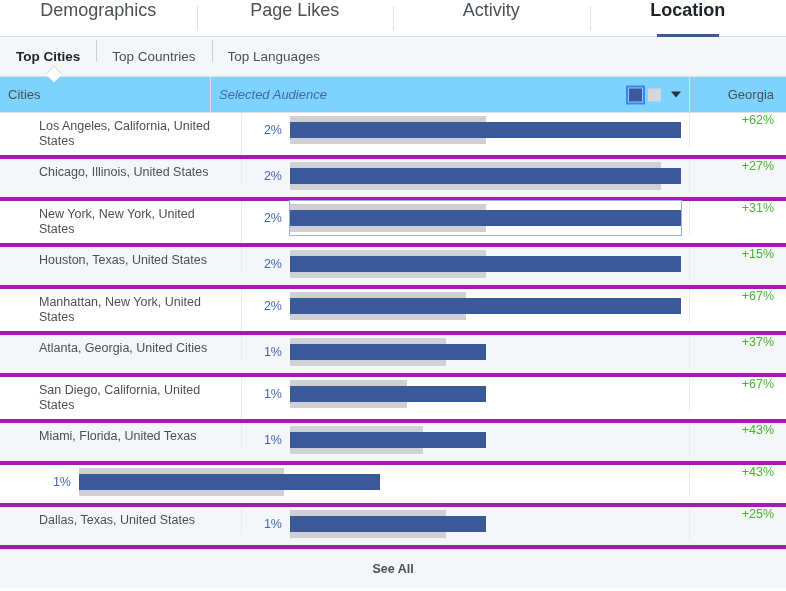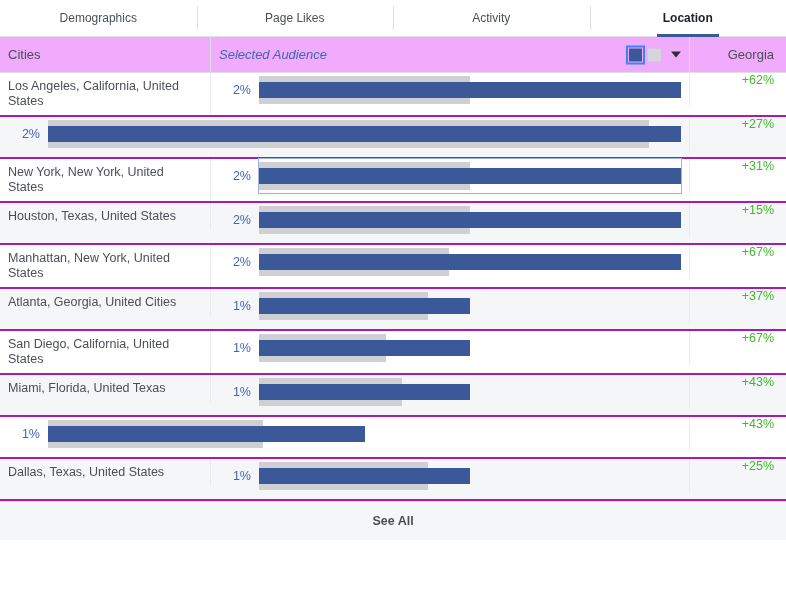--- a/index.html
+++ b/index.html
@@ -25,23 +25,22 @@
     height: 36px;
     display: flex;
     align-items: stretch;
     background: #ffffff;
     border-bottom: 1px solid #dddfe2;
     position: relative;
   }
   .tab {
     flex: 1 1 0;
     display: flex;
-    align-items: center;
     justify-content: center;
-    font-size: 12px;
+    font-size: 18px;
     color: #4b4f56;
     position: relative;
     cursor: pointer;
     user-select: none;
   }
   .tab + .tab::before {
     content: "";
     position: absolute;
     left: 0;
     top: 6px;
@@ -111,21 +110,21 @@
   }
 
   
   .table {
     width: 786px;
     box-sizing: border-box;
   }
   .thead {
     display: flex;
     height: 36px;
-    background: #f0abfc;
+    background: #7dd3fc;
     border-bottom: 1px solid #dddfe2;
     align-items: flex-start;
     box-sizing: border-box;
   }
   .col-city {
     width: 211px;
     flex: 0 0 211px;
     box-sizing: border-box;
     padding-left: 8px;
     border-right: 1px solid #dddfe2;
@@ -192,23 +191,24 @@
     border-right: 5px solid transparent;
     border-top: 6px solid #2d2f33;
     margin-left: 4px;
     cursor: pointer;
   }
 
   
   .row {
     display: flex;
     min-height: 42px;
-    border-bottom: 2px solid #a21caf;
+    border-bottom: 4px solid #a21caf;
     background: #ffffff;
     box-sizing: border-box;
+    padding-left: 31px;
   }
   .row.alt { background: #f5f6f7; }
   .row .col-city {
     align-items: center;
     padding-top: 6px;
     padding-bottom: 6px;
     padding-right: 10px;
     border-right: 1px solid #e9ebee;
   }
   .row .col-mid {
@@ -300,20 +300,25 @@
         <span>Page Likes</span>
       </div>
       <div class="tab">
         <span>Activity</span>
       </div>
       <div class="tab active">
         <span>Location</span>
       </div>
     </div>
 
+  <div class="subbar" id="subbar">
+      <div class="subtab active"><span>Top Cities</span><span class="notch"></span></div>
+      <div class="subtab"><span>Top Countries</span></div>
+      <div class="subtab"><span>Top Languages</span></div>
+    </div>
 
   <div class="table">
 
     <div class="thead">
       <div class="col-city">
         <span class="th-label">Cities</span>
       </div>
       <div class="col-mid">
         <span class="th-link">Selected Audience</span>
         <div class="legend">
@@ -339,20 +344,23 @@
                 <div class="bar-gray" style="width: 50%;"></div>
                 <div class="bar-blue" style="width: 100%;"></div>
               </div>
             </div>
           </div>
           <div class="col-cmp">
             <span class="cmp">+62%</span>
           </div>
         </div>
         <div class="row alt">
+          <div class="col-city">
+            <span class="city-name">Chicago, Illinois, United States</span>
+          </div>
           <div class="col-mid">
             <span class="pct">2%</span>
             <div class="barwrap">
               <div class="bar-track">
                 <div class="bar-gray" style="width: 95%;"></div>
                 <div class="bar-blue" style="width: 100%;"></div>
               </div>
             </div>
           </div>
           <div class="col-cmp">

